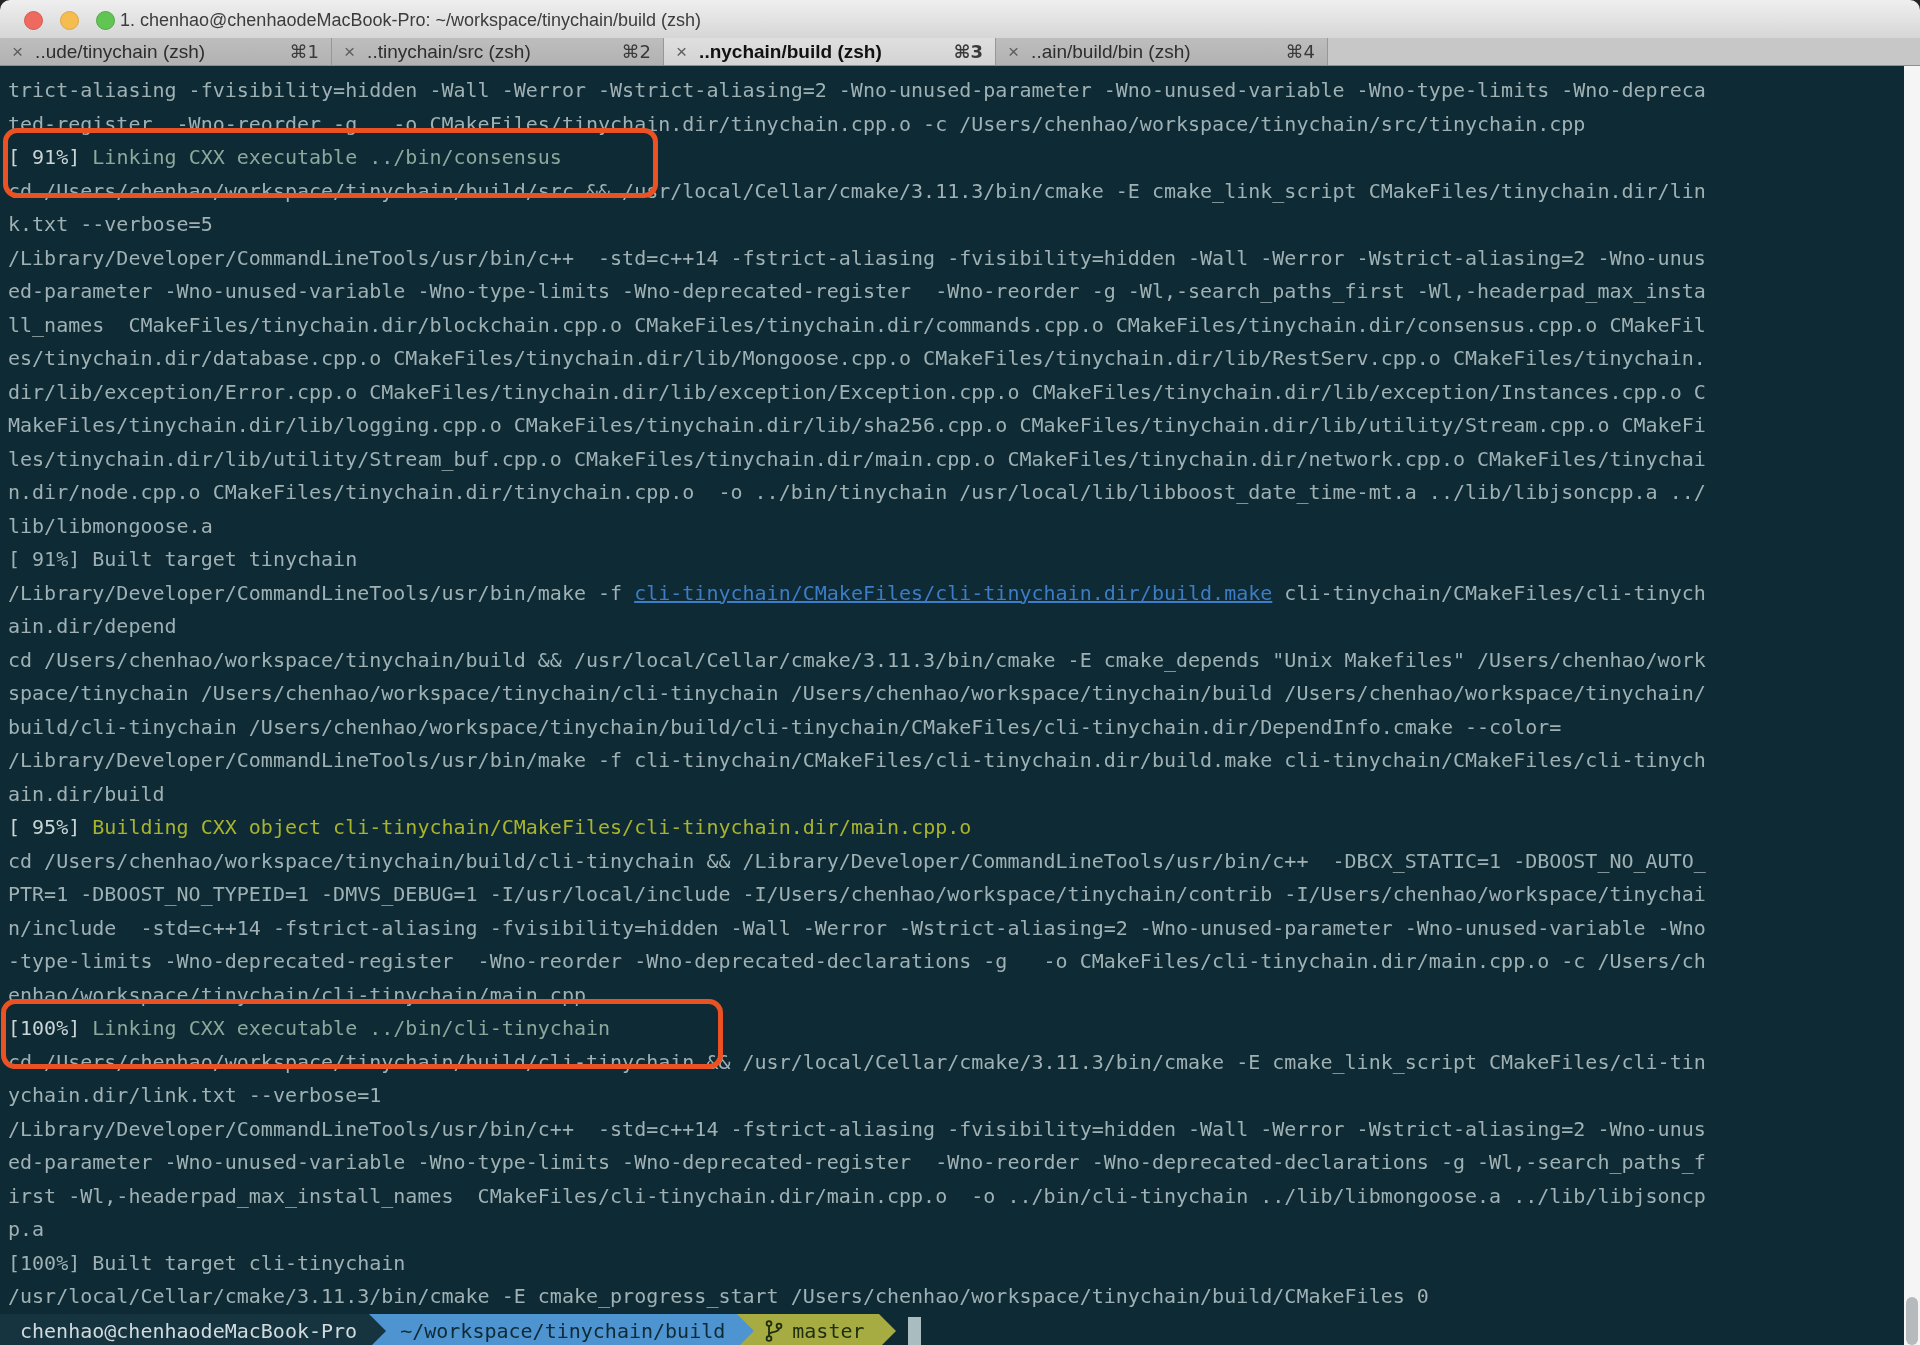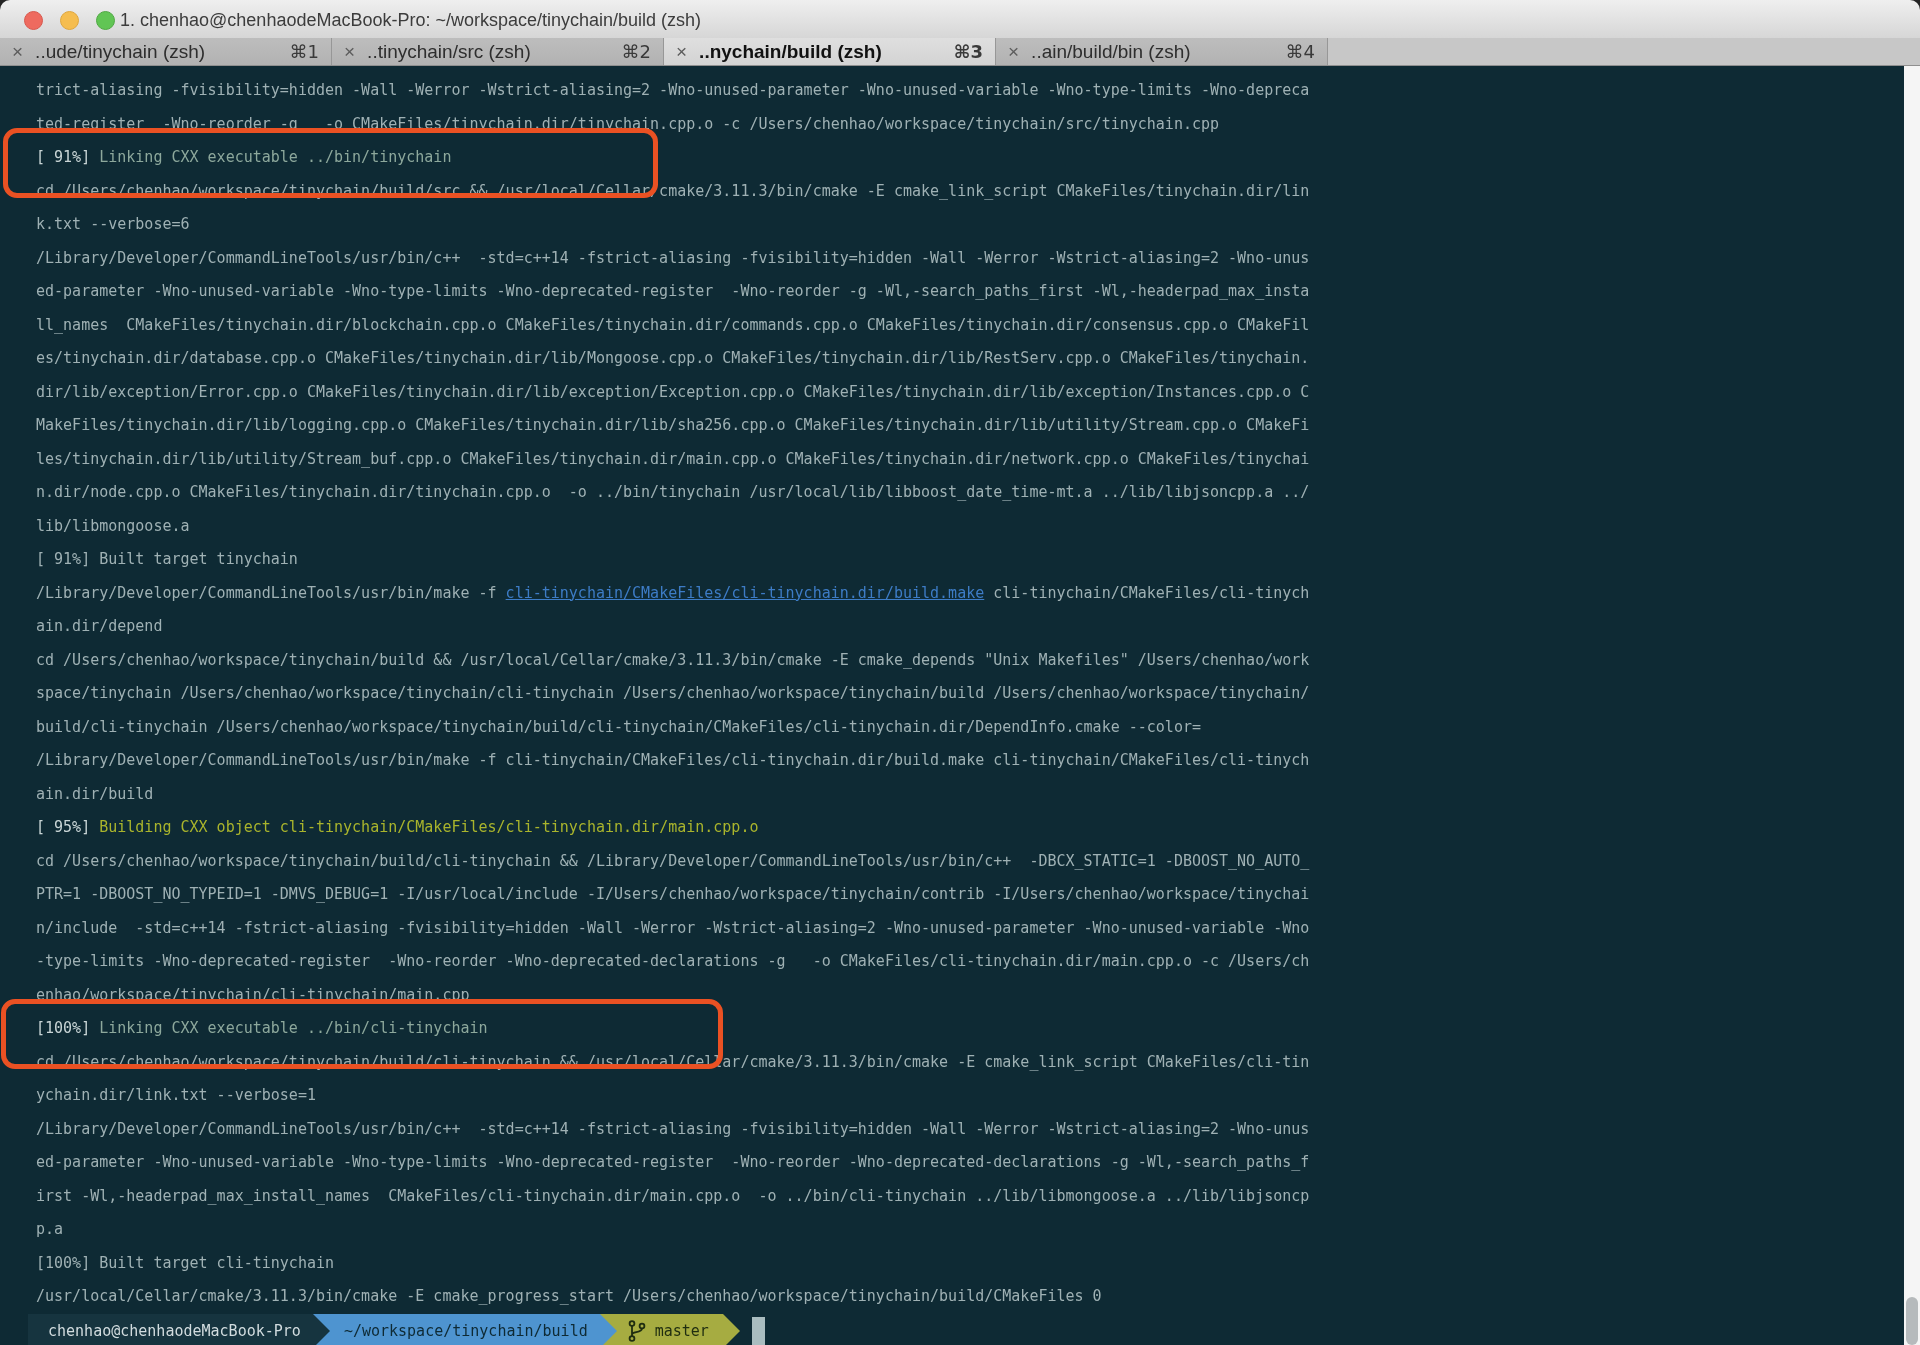--- a/index.html
+++ b/index.html
@@ -41,22 +41,22 @@
   }
   .tab.active { background:linear-gradient(#dfdfdf,#d3d3d3); font-weight:bold; color:#111; }
   .tab .close { color:#5d5d5d; font-size:19px; margin-right:12px; font-weight:normal; }
   .tab .label { flex:1; text-align:left; white-space:nowrap; overflow:hidden; }
   .tab .shortcut { margin-left:8px; font-family:"DejaVu Sans", sans-serif; font-size:18px; color:#3a3a3a; }
 
   
   .terminal {
     position:absolute; top:66px; left:0; right:0; bottom:0;
     background:#0e2a34; overflow:hidden;
-    font-family:"DejaVu Sans Mono", monospace; font-size:15px;
-    padding-top:8px; box-sizing:border-box;padding-left:28px;
+    font-family:"DejaVu Sans Mono", monospace; font-size:20px;
+    padding-top:8px; box-sizing:border-box;
   }
   .row { height:33.5px; line-height:33.5px; white-space:pre; padding-left:8px; color:#9fb1b4; }
   .seg-fg     { color:#9fb1b4; }
   .seg-bright { color:#c9d5d6; }
   .seg-green  { color:#8da89c; }
   .seg-olive  { color:#a9b42c;margin-top:40px; }
   .seg-link   { color:#3d7cc6; text-decoration:underline; cursor:pointer; }
 
   
   .prompt-row { height:34px; display:flex; align-items:stretch; }
@@ -115,23 +115,23 @@
         <span class="close">×</span>
         <span class="label">..ain/build/bin (zsh)</span>
         <span class="shortcut">⌘4</span>
       </div>
     </div>
 
   <div class="terminal">
     <div id="rows">
         <div class="row"><span class="seg-fg">trict-aliasing -fvisibility=hidden -Wall -Werror -Wstrict-aliasing=2 -Wno-unused-parameter -Wno-unused-variable -Wno-type-limits -Wno-depreca</span></div>
         <div class="row"><span class="seg-fg">ted-register  -Wno-reorder -g   -o CMakeFiles/tinychain.dir/tinychain.cpp.o -c /Users/chenhao/workspace/tinychain/src/tinychain.cpp</span></div>
-        <div class="row"><span class="seg-bright">[ 91%] </span><span class="seg-green">Linking CXX executable ../bin/tinychain</span></div>
+        <div class="row"><span class="seg-bright">[ 91%] </span><span class="seg-green">Linking CXX executable ../bin/consensus</span></div>
         <div class="row"><span class="seg-fg">cd /Users/chenhao/workspace/tinychain/build/src &amp;&amp; /usr/local/Cellar/cmake/3.11.3/bin/cmake -E cmake_link_script CMakeFiles/tinychain.dir/lin</span></div>
-        <div class="row"><span class="seg-fg">k.txt --verbose=6</span></div>
+        <div class="row"><span class="seg-fg">k.txt --verbose=5</span></div>
         <div class="row"><span class="seg-fg">/Library/Developer/CommandLineTools/usr/bin/c++  -std=c++14 -fstrict-aliasing -fvisibility=hidden -Wall -Werror -Wstrict-aliasing=2 -Wno-unus</span></div>
         <div class="row"><span class="seg-fg">ed-parameter -Wno-unused-variable -Wno-type-limits -Wno-deprecated-register  -Wno-reorder -g -Wl,-search_paths_first -Wl,-headerpad_max_insta</span></div>
         <div class="row"><span class="seg-fg">ll_names  CMakeFiles/tinychain.dir/blockchain.cpp.o CMakeFiles/tinychain.dir/commands.cpp.o CMakeFiles/tinychain.dir/consensus.cpp.o CMakeFil</span></div>
         <div class="row"><span class="seg-fg">es/tinychain.dir/database.cpp.o CMakeFiles/tinychain.dir/lib/Mongoose.cpp.o CMakeFiles/tinychain.dir/lib/RestServ.cpp.o CMakeFiles/tinychain.</span></div>
         <div class="row"><span class="seg-fg">dir/lib/exception/Error.cpp.o CMakeFiles/tinychain.dir/lib/exception/Exception.cpp.o CMakeFiles/tinychain.dir/lib/exception/Instances.cpp.o C</span></div>
         <div class="row"><span class="seg-fg">MakeFiles/tinychain.dir/lib/logging.cpp.o CMakeFiles/tinychain.dir/lib/sha256.cpp.o CMakeFiles/tinychain.dir/lib/utility/Stream.cpp.o CMakeFi</span></div>
         <div class="row"><span class="seg-fg">les/tinychain.dir/lib/utility/Stream_buf.cpp.o CMakeFiles/tinychain.dir/main.cpp.o CMakeFiles/tinychain.dir/network.cpp.o CMakeFiles/tinychai</span></div>
         <div class="row"><span class="seg-fg">n.dir/node.cpp.o CMakeFiles/tinychain.dir/tinychain.cpp.o  -o ../bin/tinychain /usr/local/lib/libboost_date_time-mt.a ../lib/libjsoncpp.a ../</span></div>
         <div class="row"><span class="seg-fg">lib/libmongoose.a</span></div>
         <div class="row"><span class="seg-fg">[ 91%] Built target tinychain</span></div>

